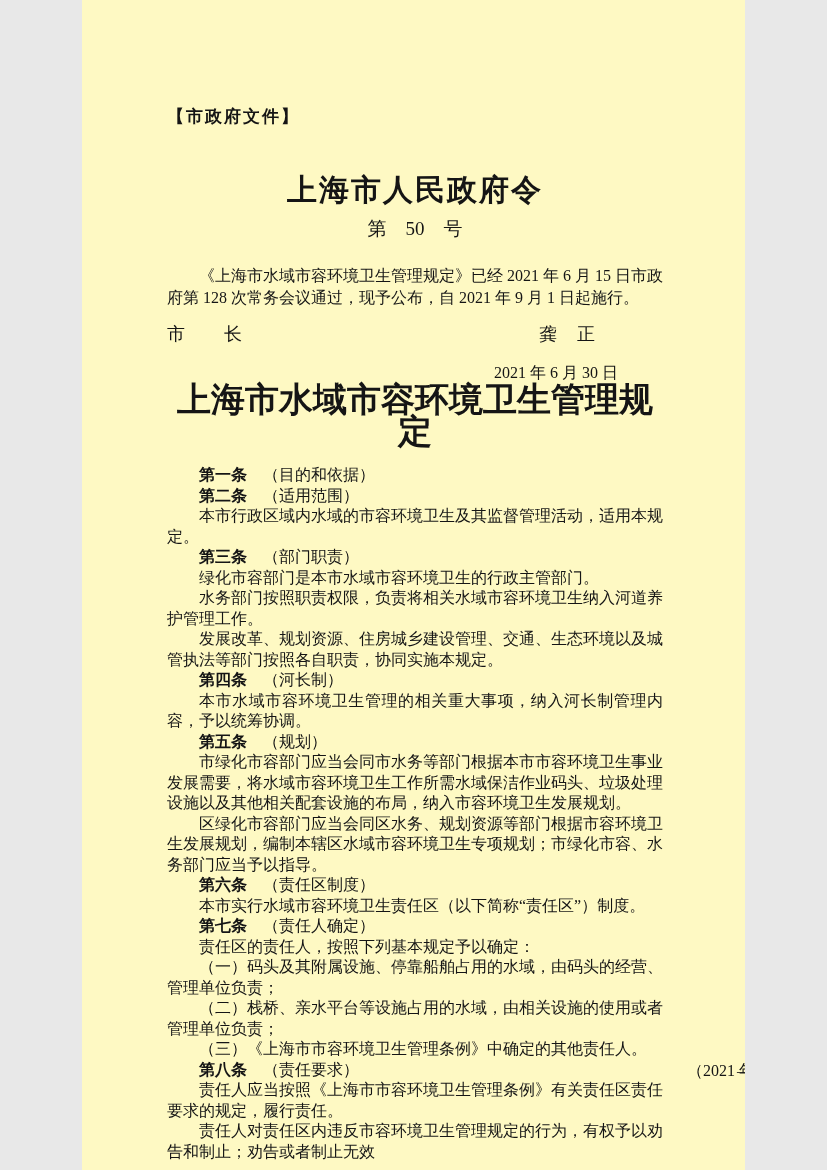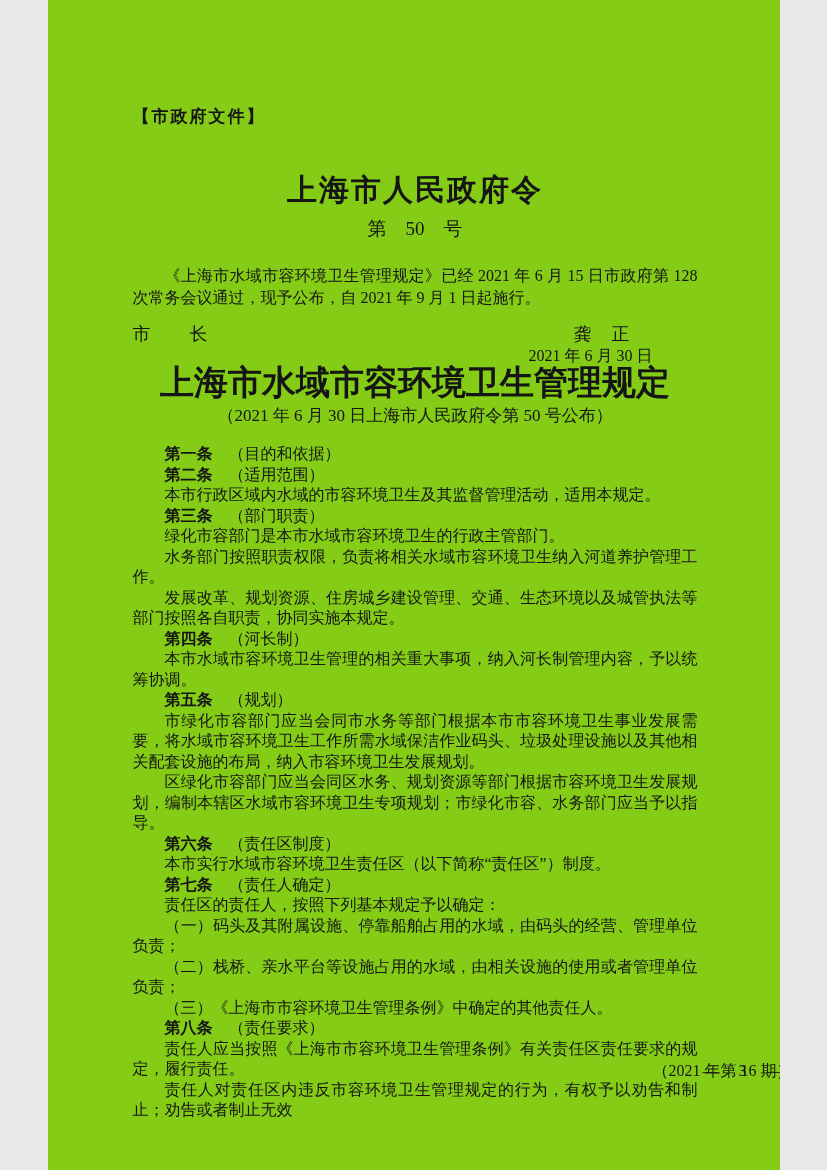--- a/index.html
+++ b/index.html
@@ -1,21 +1,21 @@
 <!DOCTYPE html>
 <html><head>
 <meta charset="utf-8">
 <style>
   html, body { margin: 0; padding: 0; background: #e8e8e8; }
   .page {
     position: relative;
-    width: 732px;
+    width: 663px;
     height: 1170px;
     margin: 0 auto;
-    background: #84cc16;
+    background: #fef9c3;
     box-sizing: border-box;
     padding: 0 82px 0 85px;
     overflow: hidden;
     color: #151515;
     font-family: "Liberation Serif", "DejaVu Serif", serif;
   }
   .doc-category {
     margin-top: 106px;
     font-family: "Liberation Sans", "DejaVu Sans", sans-serif;
     font-weight: bold;
@@ -48,21 +48,21 @@
     margin-top: 14px;
     display: flex;
     justify-content: space-between;
     padding-right: 67px;
     font-size: 18px;
     line-height: 22px;
     letter-spacing: 1px;
   }
   .signer-name { margin-left: 42px; }
   .sign-date {
-    margin-top: 0;
+    margin-top: 17px;
     text-align: right;
     padding-right: 45px;
     font-size: 16px;
     line-height: 22px;
   }
   .reg-title {
     text-align: center;
     font-size: 34px;
     font-weight: bold;
     line-height: 32px;
@@ -112,21 +112,20 @@
 
   <div class="signer-line">
     <span>市　　长</span>
     <span class="signer-name">龚　正</span>
   </div>
 
   <div class="sign-date">2021 年 6 月 30 日</div>
 
   <div class="reg-title">上海市水域市容环境卫生管理规定</div>
 
-  <div class="reg-subtitle">（2021 年 6 月 30 日上海市人民政府令第 50 号公布）</div>
 
   <div class="articles" id="articles">
       <p class="line indent art-head"><span class="art-num">第一条</span><span class="art-label">　（目的和依据）</span></p>
       <p class="line indent art-head"><span class="art-num">第二条</span><span class="art-label">　（适用范围）</span></p>
       <p class="line indent body-para">本市行政区域内水域的市容环境卫生及其监督管理活动，适用本规定。</p>
       <p class="line indent art-head"><span class="art-num">第三条</span><span class="art-label">　（部门职责）</span></p>
       <p class="line indent body-para">绿化市容部门是本市水域市容环境卫生的行政主管部门。</p>
       <p class="line indent body-para">水务部门按照职责权限，负责将相关水域市容环境卫生纳入河道养护管理工作。</p>
       <p class="line indent body-para">发展改革、规划资源、住房城乡建设管理、交通、生态环境以及城管执法等部门按照各自职责，协同实施本规定。</p>
       <p class="line indent art-head"><span class="art-num">第四条</span><span class="art-label">　（河长制）</span></p>

